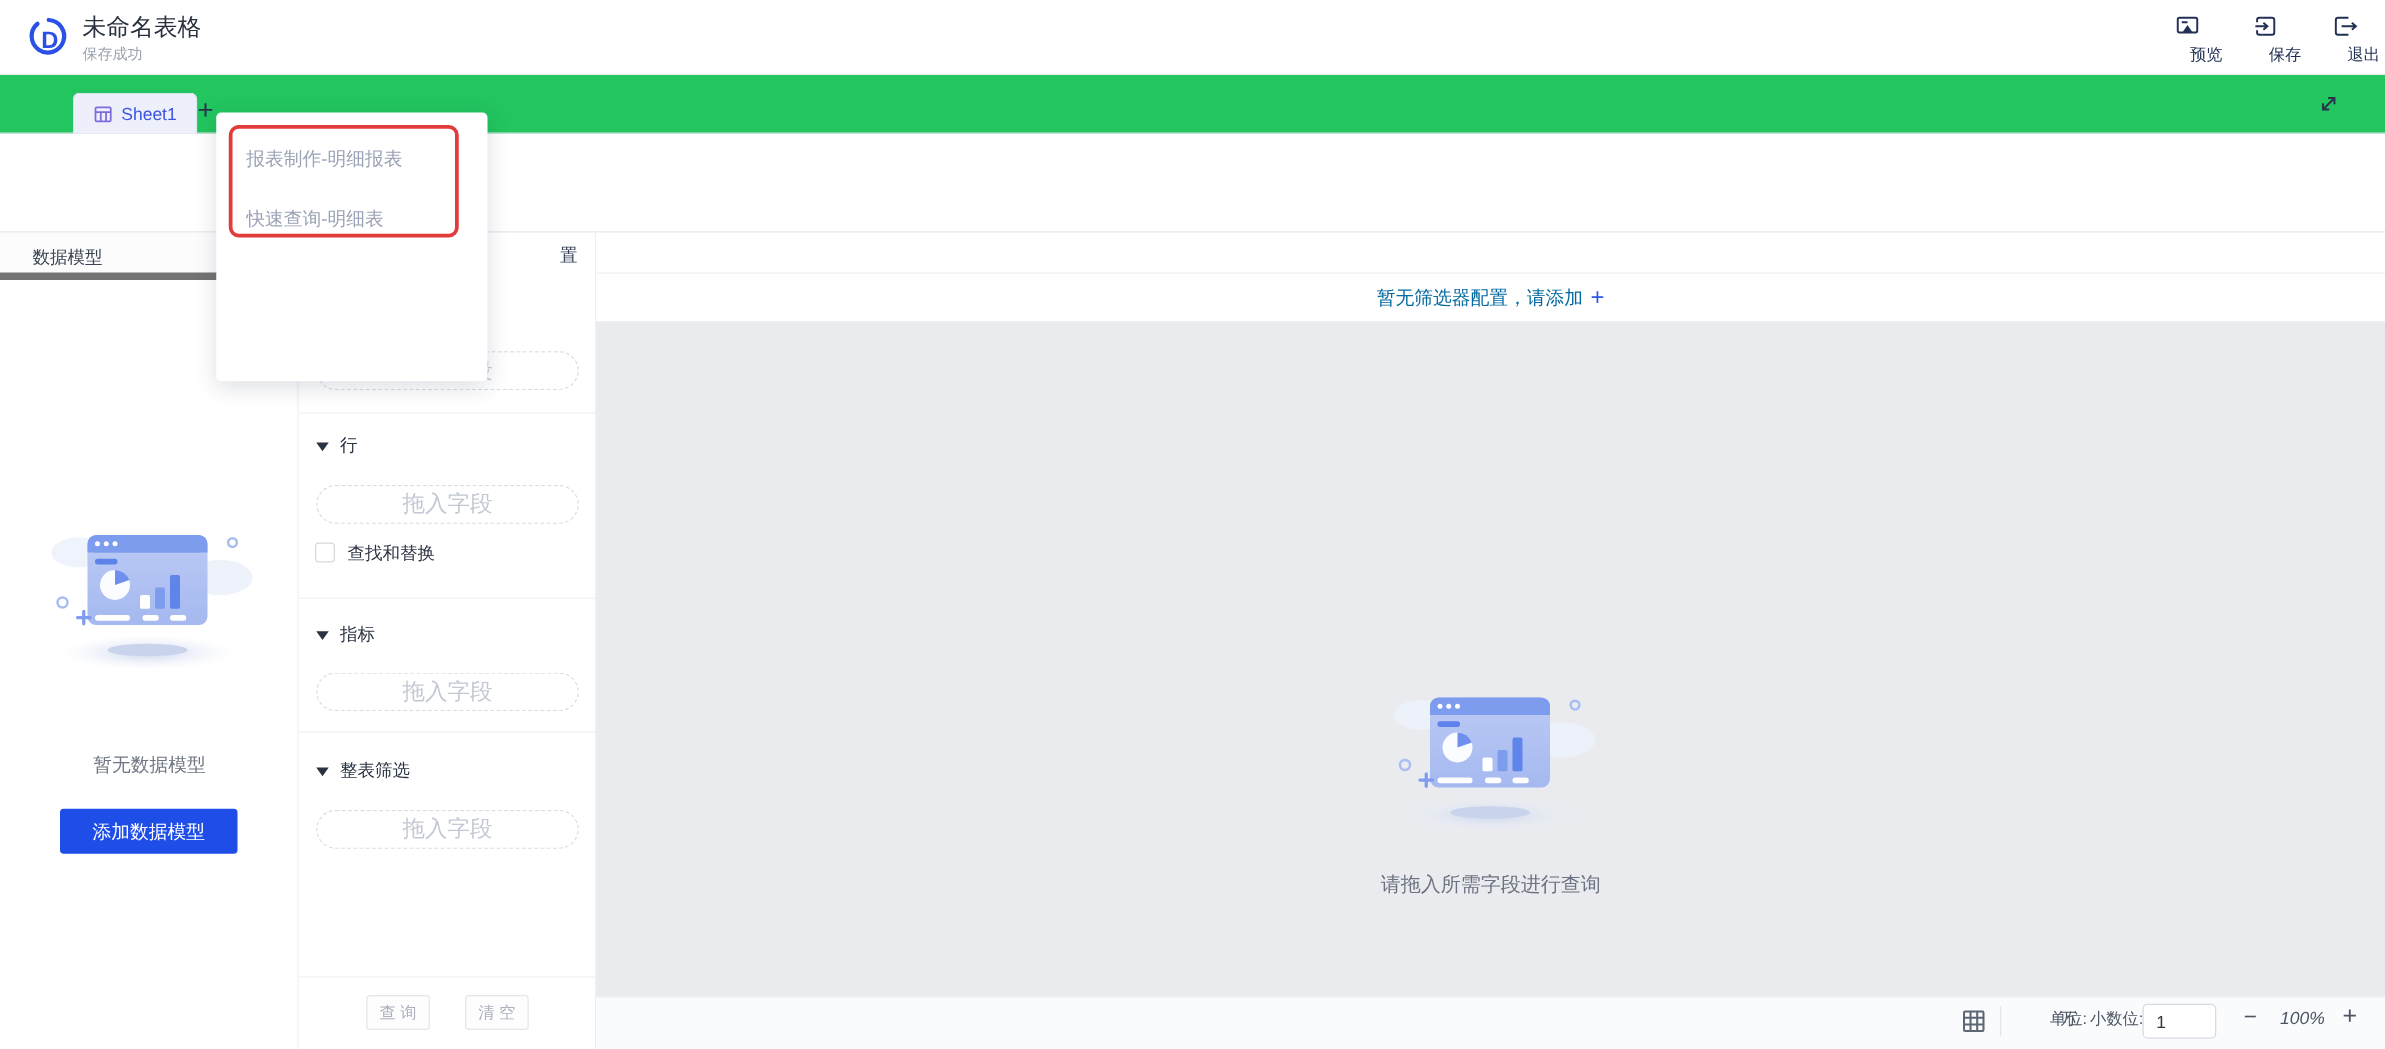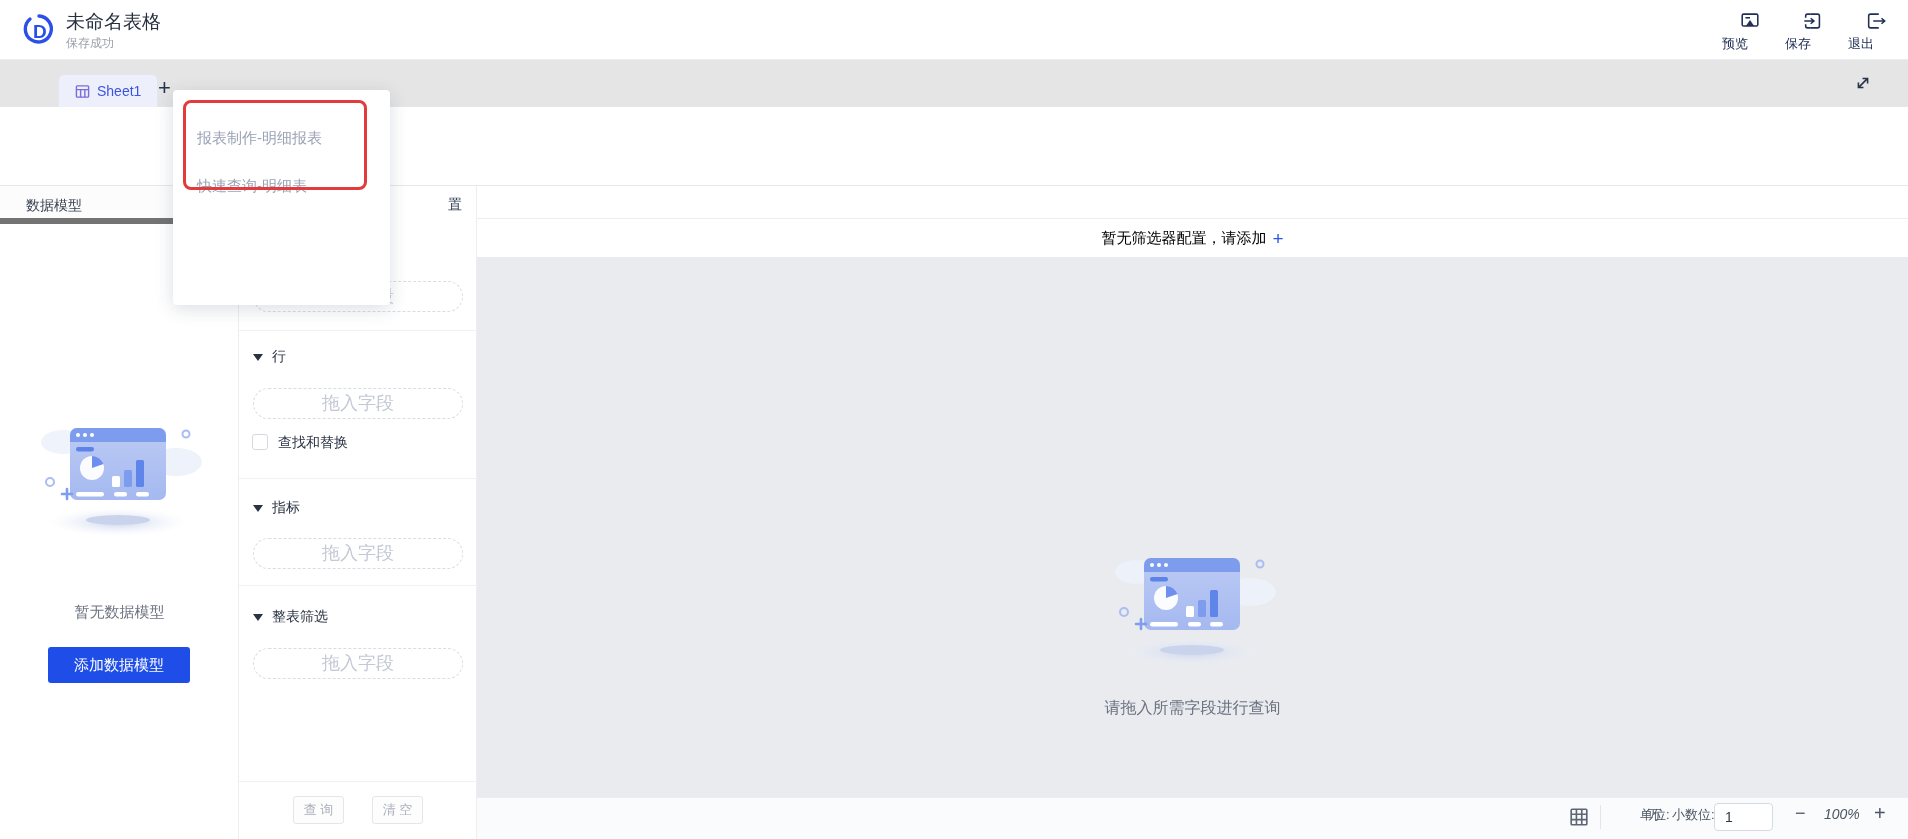--- a/index.html
+++ b/index.html
@@ -4,25 +4,25 @@
 <style>
   * { margin:0; padding:0; box-sizing:border-box; }
   html,body { width:1908px; height:839px; font-family:"Liberation Sans",sans-serif; background:#fff; }
   #app { position:relative; width:1908px; height:839px; overflow:hidden; background:#fff; color:#2b3850; }
   .abs { position:absolute; }
 
   
   .hdr { left:0; top:0; width:1908px; height:60px; background:#fff; border-bottom:1px solid #ecedf1; z-index:5;}
   .hdr-title { left:66px; top:9px; font-size:19px; color:#28303f; }
   .hdr-status { left:66px; top:35px; font-size:12px; color:#9aa1ad; }
-  .hdr-act { top:10px; width:56px; text-align:left; cursor:pointer; }
+  .hdr-act { top:10px; width:56px; text-align:right; cursor:pointer; }
   .hdr-act .lab { display:block; margin-top:3px; font-size:13px; color:#223055; }
 
   
-  .tabbar { left:0; top:60px; width:1908px; height:47px; background:#e5e5e5; border-bottom:1px solid #e4e6eb; z-index:4;}
+  .tabbar { left:0; top:60px; width:1908px; height:47px; background:#22c55e; border-bottom:1px solid #e4e6eb; z-index:4;}
   .sheet-tab { left:58px; top:14px; height:33px; padding:0 16px; background:#edeffb; border:1px solid #e2e5f4; border-bottom:none;
                border-radius:6px 6px 0 0; display:flex; align-items:center; gap:7px; font-size:14px; color:#3b55e0; }
   .tab-plus { left:158px; top:17px; font-size:22px; color:#28334e; line-height:22px; cursor:pointer; }
   .expand-ic { left:1852px; top:12px; }
 
   
   .toolbar { left:0; top:107px; width:1908px; height:79px; background:#fff; border-bottom:1px solid #e6e8ec; z-index:3;}
   .vsep { top:9px; width:1px; height:58px; background:#e9ebef; }
   .tool-col { top:8px; text-align:center; }
   .tool-col .lab { display:block; margin-top:4px; font-size:13px; color:#2b3850; white-space:nowrap; }
@@ -35,21 +35,21 @@
   .numfmt { top:13px; display:flex; align-items:center; gap:6px; cursor:pointer; }
   .numfmt .nf-lab { font-size:14px; color:#2b3850; width:80px; }
   .numrow { top:44px; display:flex; align-items:flex-start; gap:16px; }
   .numrow .glyph { font-size:16px; color:#2b3850; cursor:pointer; }
   .dec { display:flex; flex-direction:column; align-items:center; line-height:11px; cursor:pointer; }
   .dec .d1 { font-size:13px; color:#2b3850; }
   .dec .d2 { font-size:11px; color:#2b3850; }
 
   
   .menu { left:173px; top:90px; width:217px; height:215px; background:#fff; border-radius:4px;
-          box-shadow:0 4px 18px rgba(40,50,80,.16); z-index:30; padding-top:24px; }
+          box-shadow:0 4px 18px rgba(40,50,80,.16); z-index:30; padding-top:14px; }
   .menu-item { height:48px; line-height:48px; padding-left:24px; font-size:15px; color:#9aa2b5; cursor:pointer; white-space:nowrap; }
   .redbox { left:183px; top:100px; width:184px; height:90px; border:3px solid #e23b3b; border-radius:8px; z-index:40; pointer-events:none; }
 
   
   .lpanel { left:0; top:186px; width:239px; height:653px; background:#fff; border-right:1px solid #eceef2; }
   .lpanel-hd { left:0; top:186px; width:239px; height:38px; background:#fcfcfd; border-bottom:6px solid #737373; border-right:1px solid #eceef2;
                font-size:14px; color:#3b4453; line-height:38px; padding-left:26px; z-index:2;}
   .lempty-txt { left:0; top:603px; width:239px; text-align:center; font-size:15px; color:#6f7683; }
   .add-model-btn { left:48px; top:647px; width:142px; height:36px; background:#1f4de8; color:#fff; font-size:15px;
                    border:none; border-radius:3px; cursor:pointer; }
@@ -63,21 +63,21 @@
   .tri { width:0; height:0; border-left:5px solid transparent; border-right:5px solid transparent; border-top:7px solid #2a3342; }
   .hdiv { width:238px; height:1px; background:#f0f1f4; }
   .cb { width:16px; height:16px; border:1px solid #d4d9e0; border-radius:3px; background:#fff; display:inline-block; cursor:pointer; }
   .cb-lab { font-size:14px; color:#2a3342; margin-left:10px; vertical-align:3px; }
   .cbtn { width:51px; height:28px; border:1px solid #e3e6eb; border-radius:3px; background:#fdfdfd; color:#aab0bc;
           font-size:13px; cursor:pointer; font-family:"Liberation Sans",sans-serif;}
 
   
   .main-top { left:477px; top:186px; width:1431px; height:33px; background:#fff; border-bottom:1px solid #ecedf1; }
   .filterbar { left:477px; top:219px; width:1431px; height:38px; background:#fff; display:flex; align-items:center; justify-content:center; gap:6px; }
-  .filterbar .ftxt { font-size:15px; color:#000000; }
+  .filterbar .ftxt { font-size:15px; color:#0369a1; }
   .filterbar .fplus { font-size:19px; color:#3056e8; cursor:pointer; line-height:19px; }
   .canvas { left:477px; top:257px; width:1431px; height:540px; background:#e9ebef; }
   .canvas-txt { left:477px; top:679px; width:1431px; text-align:center; font-size:16px; color:#6b7280;margin-top:19px; }
   .statusbar { left:477px; top:797px; width:1431px; height:42px; background:#fafbfc; border-top:1px solid #eceef2; }
   .sb-item { top:806px; font-size:13px; color:#4b5563; }
   .sb-sep { top:805px; width:1px; height:24px; background:#e2e5ea; }
   .dec-input { left:1714px; top:803px; width:59px; height:28px; border:1px solid #d7dbe1; border-radius:4px; background:#fff;
                font-size:14px; color:#303642; padding-left:10px; font-family:"Liberation Sans",sans-serif;}
   .zoom-glyph { font-size:18px; color:#4b5563; cursor:pointer; }
 

